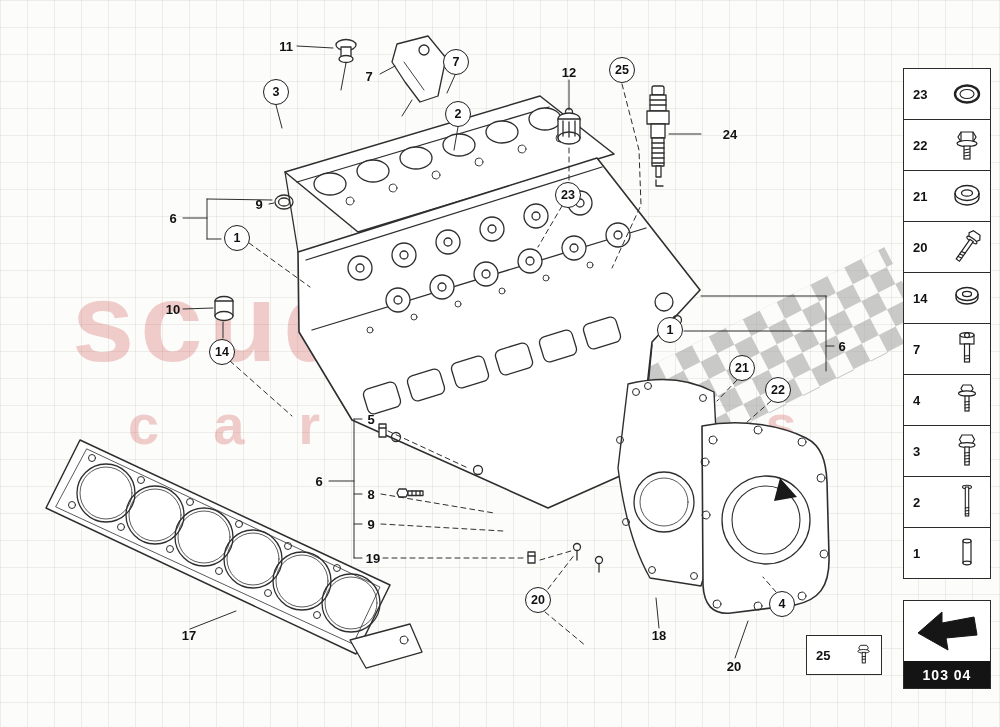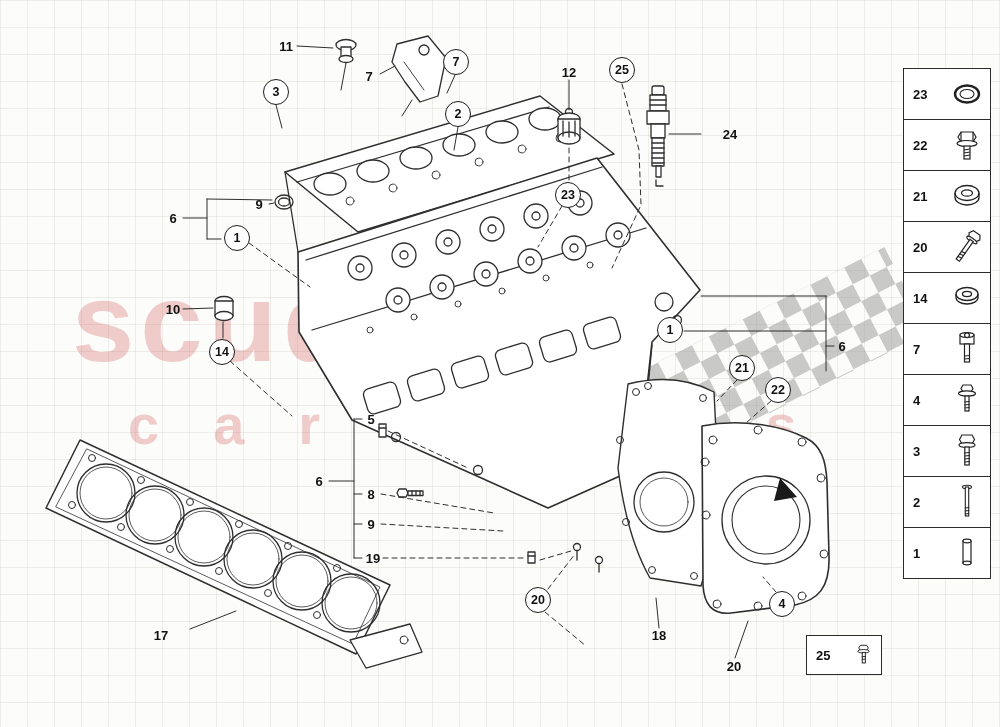--- a/index.html
+++ b/index.html
@@ -323,21 +323,21 @@
   <div class="plabel" style="left:569px;top:72px">12</div>
   <div class="plabel" style="left:730px;top:134px">24</div>
   <div class="plabel" style="left:259px;top:204px">9</div>
   <div class="plabel" style="left:173px;top:218px">6</div>
   <div class="plabel" style="left:173px;top:309px">10</div>
   <div class="plabel" style="left:371px;top:419px">5</div>
   <div class="plabel" style="left:319px;top:481px">6</div>
   <div class="plabel" style="left:371px;top:494px">8</div>
   <div class="plabel" style="left:371px;top:524px">9</div>
   <div class="plabel" style="left:373px;top:558px">19</div>
-  <div class="plabel" style="left:161px;top:635px">17</div>
+  <div class="plabel" style="left:189px;top:635px">17</div>
   <div class="plabel" style="left:659px;top:635px">18</div>
   <div class="plabel" style="left:734px;top:666px">20</div>
   <div class="plabel" style="left:842px;top:346px">6</div>
 
   <div class="sidebar">
     <div class="sbox">
       <span class="num">23</span>
       <span class="ic">
           <svg width="34" height="40" viewBox="0 0 34 40">
         <ellipse cx="17" cy="20" rx="12" ry="8.5" fill="none" stroke="#222" stroke-width="2.4"></ellipse>
@@ -483,14 +483,22 @@
       <polygon points="13,6 20,6 22,9 20,12 13,12 11,9"></polygon>
             <ellipse cx="16.5" cy="12.8" rx="6.5" ry="2"></ellipse>
       <rect x="15" y="14" width="3.5" height="12"></rect>
       <line x1="14.5" y1="19" x2="18.9" y2="18.6"></line>
             <line x1="14.5" y1="22" x2="18.9" y2="21.6"></line>
           </g>
         </svg>
       </span>
   </div>
 
+  <div class="navbox">
+    <div class="nav-arrow">
+      <svg width="70" height="50" viewBox="0 0 70 50">
+        <polygon points="6,27 30,6 30,17 62,11 65,29 34,32 36,44" fill="#161616" stroke="#161616" stroke-linejoin="round"></polygon>
+      </svg>
+    </div>
+    <div class="nav-code">103 04</div>
+  </div>
 
 </div>
 
 </body></html>

